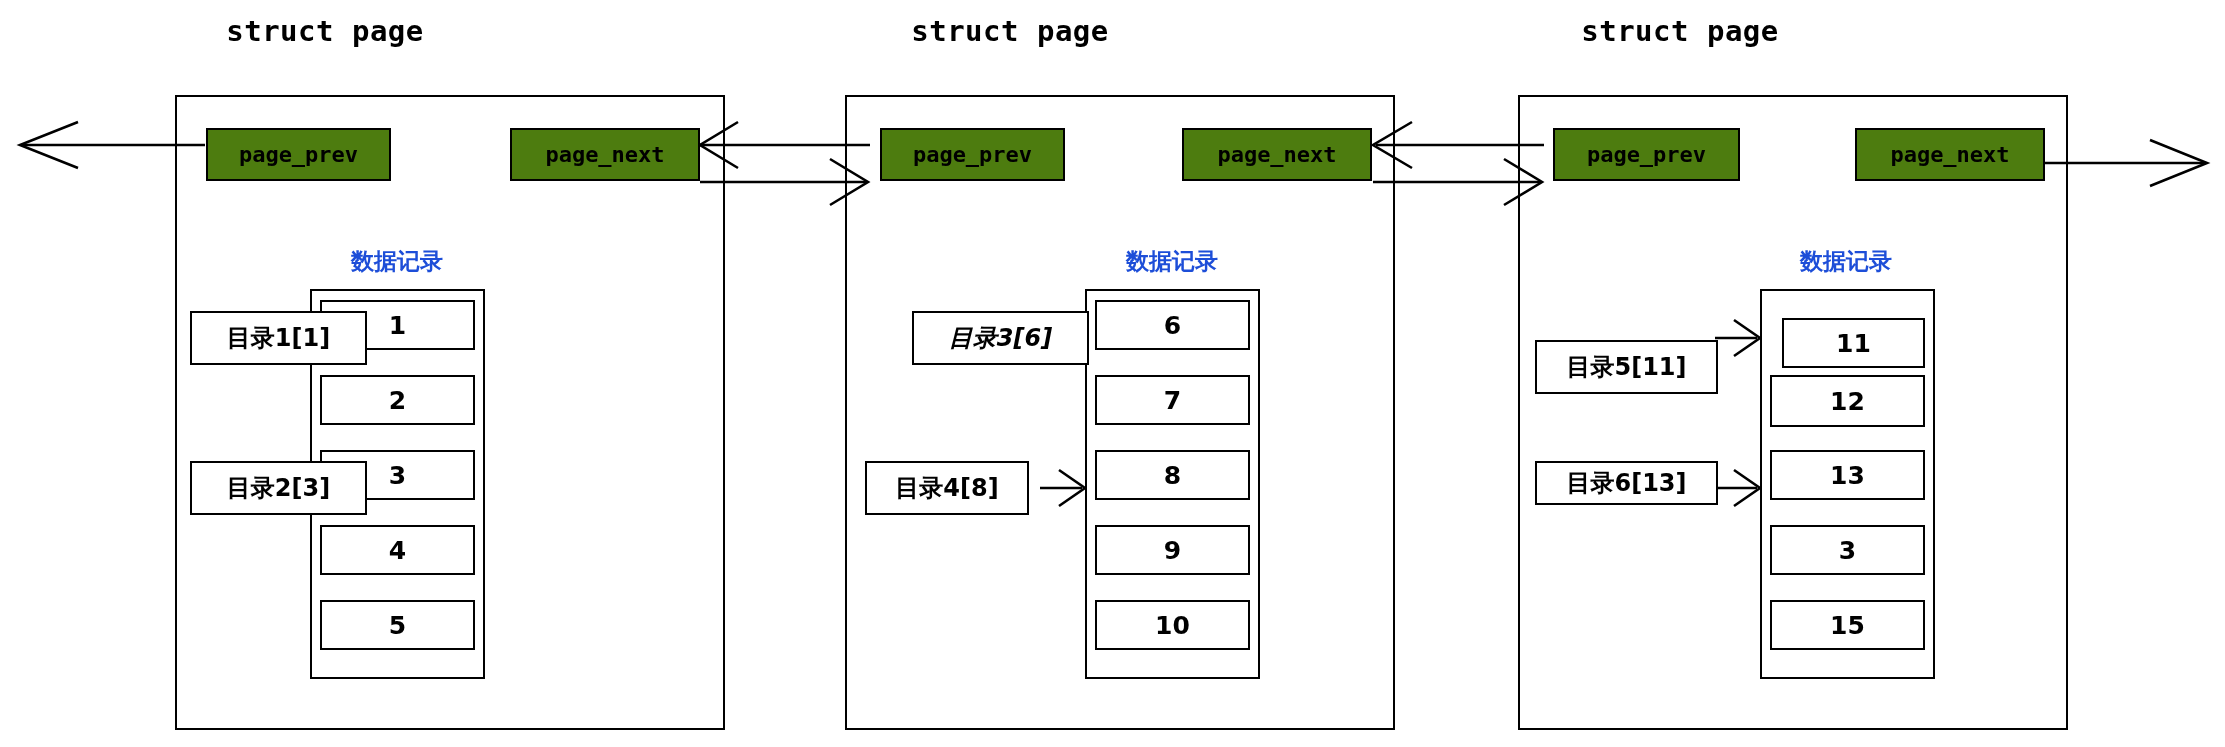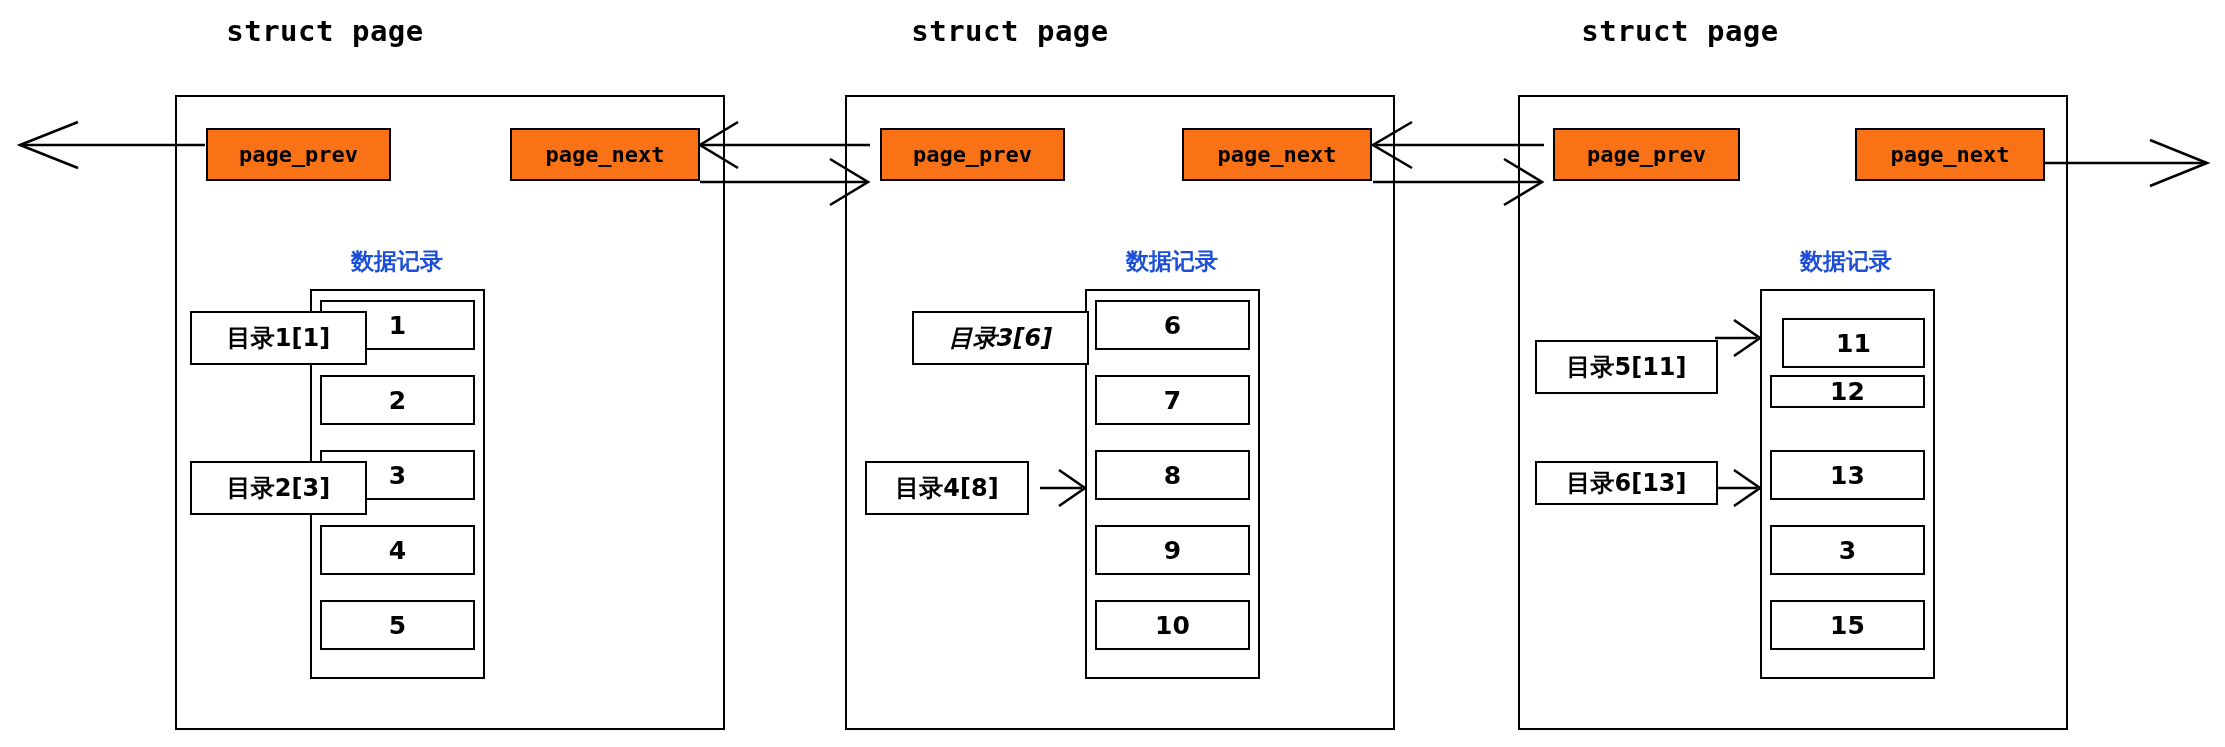--- a/index.html
+++ b/index.html
@@ -45,21 +45,21 @@
   .ptr-box{
     position:absolute;
     border:2.5px solid #000;
     box-sizing:border-box;
     display:flex;
     align-items:center;
     justify-content:center;
     font-family:"DejaVu Sans Mono","Liberation Mono",monospace;
     font-size:22px;
     font-weight:700;
-    background:#f97316;
+    background:#4d7c0f;
     white-space:nowrap;
     color:#000;
   }
 
   
   .records-caption{
     position:absolute;
     font-family:"DejaVu Sans","Liberation Sans",sans-serif;
     font-size:23px;
     font-weight:600;
@@ -256,21 +256,21 @@
   <div class="page-panel" style="left:1518px; top:95px; width:550px; height:635px;"></div>
 
   <div class="ptr-box" style="left:1553px; top:128px; width:187px; height:53px;">page_prev</div>
 
   <div class="ptr-box" style="left:1855px; top:128px; width:190px; height:53px;">page_next</div>
 
   <div class="records-caption" style="left:1746px; top:246px; width:200px;">数据记录</div>
 
   <div class="records-box" style="left:1760px; top:289px; width:175px; height:390px;">
     <div class="record-cell" style="top:27px;  height:50px;margin-left:12px;">11</div>
-    <div class="record-cell" style="top:84px; height:33px;">12</div>
+    <div class="record-cell" style="top:84px; height:52px;">12</div>
     <div class="record-cell" style="top:159px;height:50px;">13</div>
     <div class="record-cell" style="top:234px;height:50px;">3</div>
     <div class="record-cell" style="top:309px;height:50px;">15</div>
   </div>
 
   <div class="dir-box" style="left:1535px; top:311px; width:183px; height:54px;margin-top:29px;">目录5[11]</div>
   <div class="dir-box" style="left:1535px; top:461px; width:183px; height:44px;">目录6[13]</div>
 
 </div>
 

